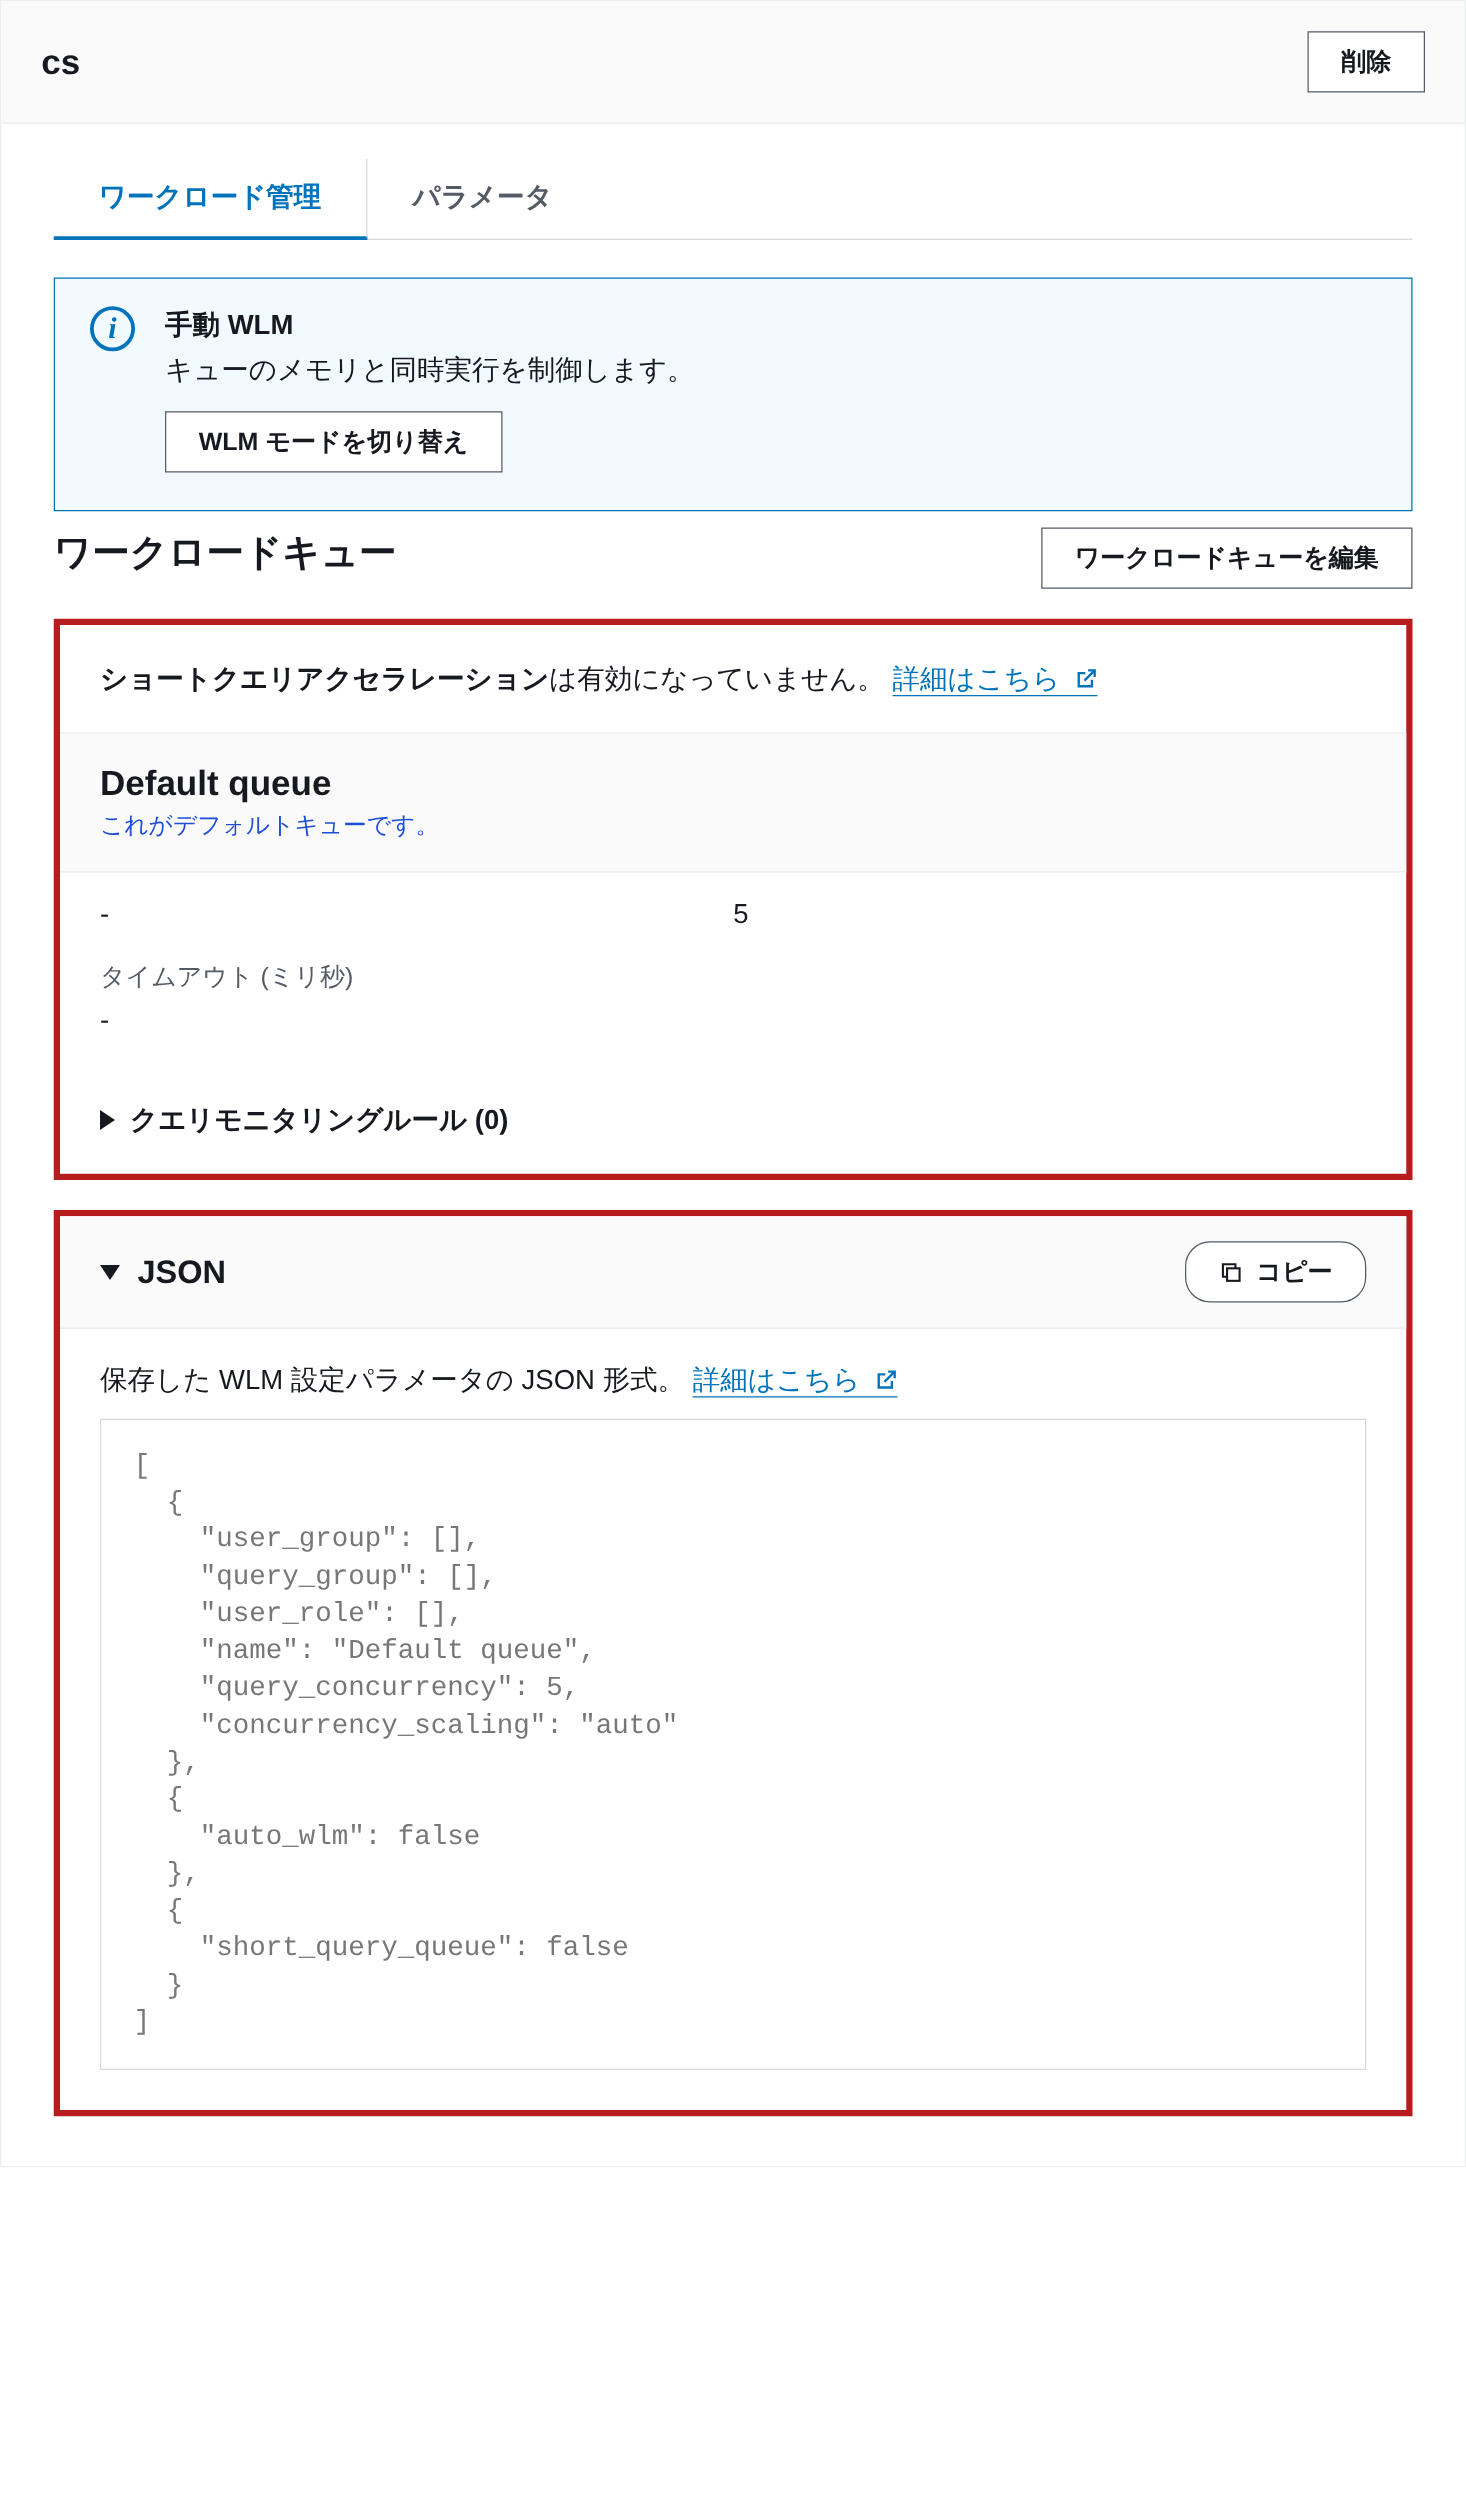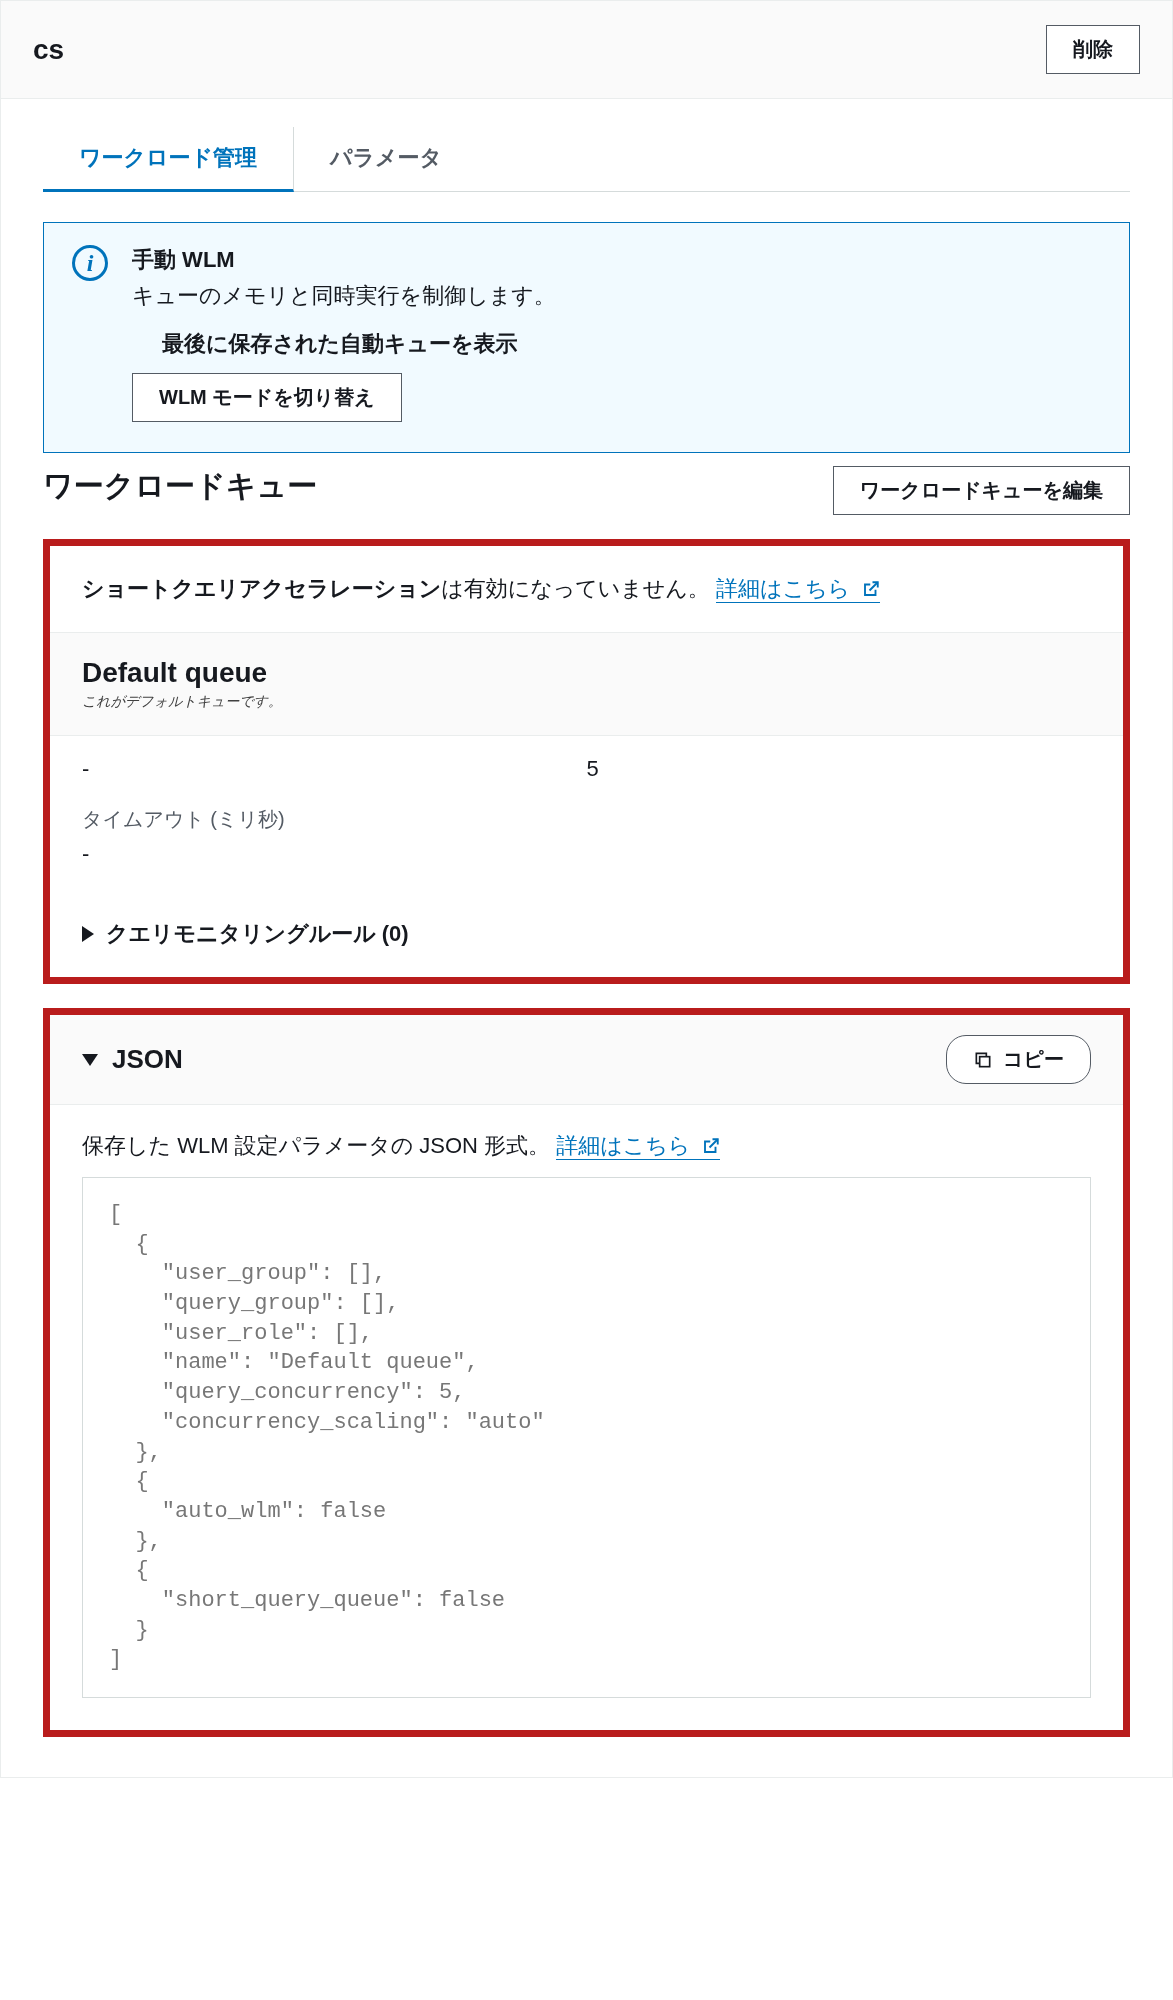--- a/index.html
+++ b/index.html
@@ -104,21 +104,21 @@
     justify-content: space-between;
     align-items: flex-start;
     margin: 13px 42px 0 42px;
   }
   .section-title {
     font-size: 30px;
     font-weight: 700;
   }
   .card {
     margin: 24px 42px 0 42px;
-    border: 7px solid #b91c1c;
+    border: 5px solid #b91c1c;
     background: #fff;
   }
   .card-pad {
     padding: 28px 32px;
   }
   .sqa-row {
     font-size: 22px;
     border-bottom: 1px solid #eaeded;
   }
   .sqa-label { font-weight: 700; }
@@ -140,23 +140,22 @@
     background: #fafafa;
     border-bottom: 1px solid #eaeded;
     padding: 24px 32px;
   }
   .queue-title {
     font-size: 28px;
     font-weight: 700;
     margin-bottom: 4px;
   }
   .queue-sub {
-    font-size: 14px;
-    color: #404040;
-    font-style: italic;
+    font-size: 19px;
+    color: #1d4ed8;
   }
   .props {
     display: flex;
     flex-wrap: wrap;
     padding: 20px 32px 10px 32px;
   }
   .prop {
     flex: 0 0 50%;
     margin-bottom: 24px;
   }
@@ -246,21 +245,20 @@
       <div class="tab">パラメータ</div>
     </div>
 
     <div class="info-panel">
       <div class="info-icon-wrap">
         <div class="info-icon">i</div>
       </div>
       <div class="info-body">
         <div class="info-title">手動 WLM</div>
         <div class="info-desc">キューのメモリと同時実行を制御します。</div>
-        <div class="info-sub">最後に保存された自動キューを表示</div>
         <button class="btn info-btn">WLM モードを切り替え</button>
       </div>
     </div>
 
     <div class="section-row">
       <div class="section-title">ワークロードキュー</div>
       <button class="btn">ワークロードキューを編集</button>
     </div>
 
     <div class="card">

